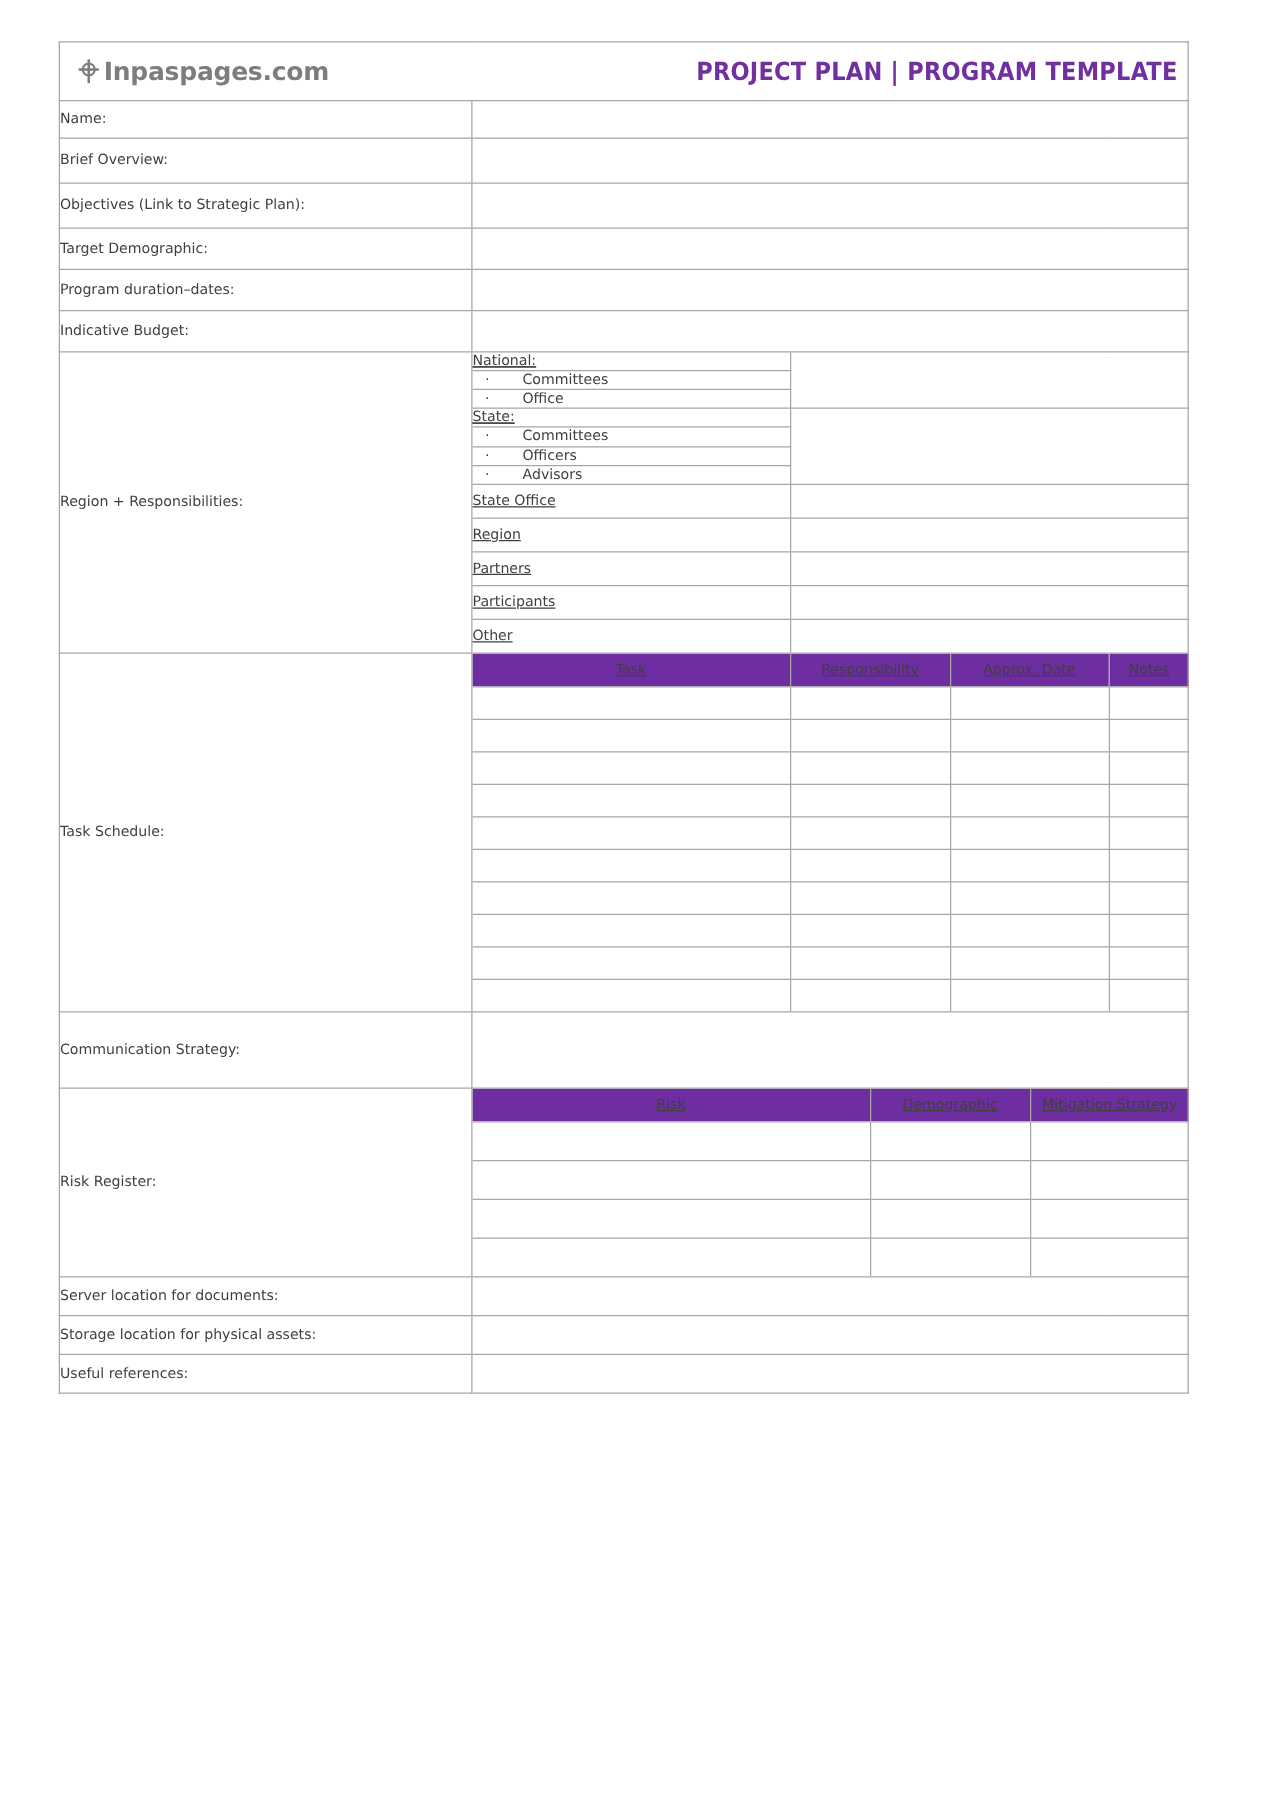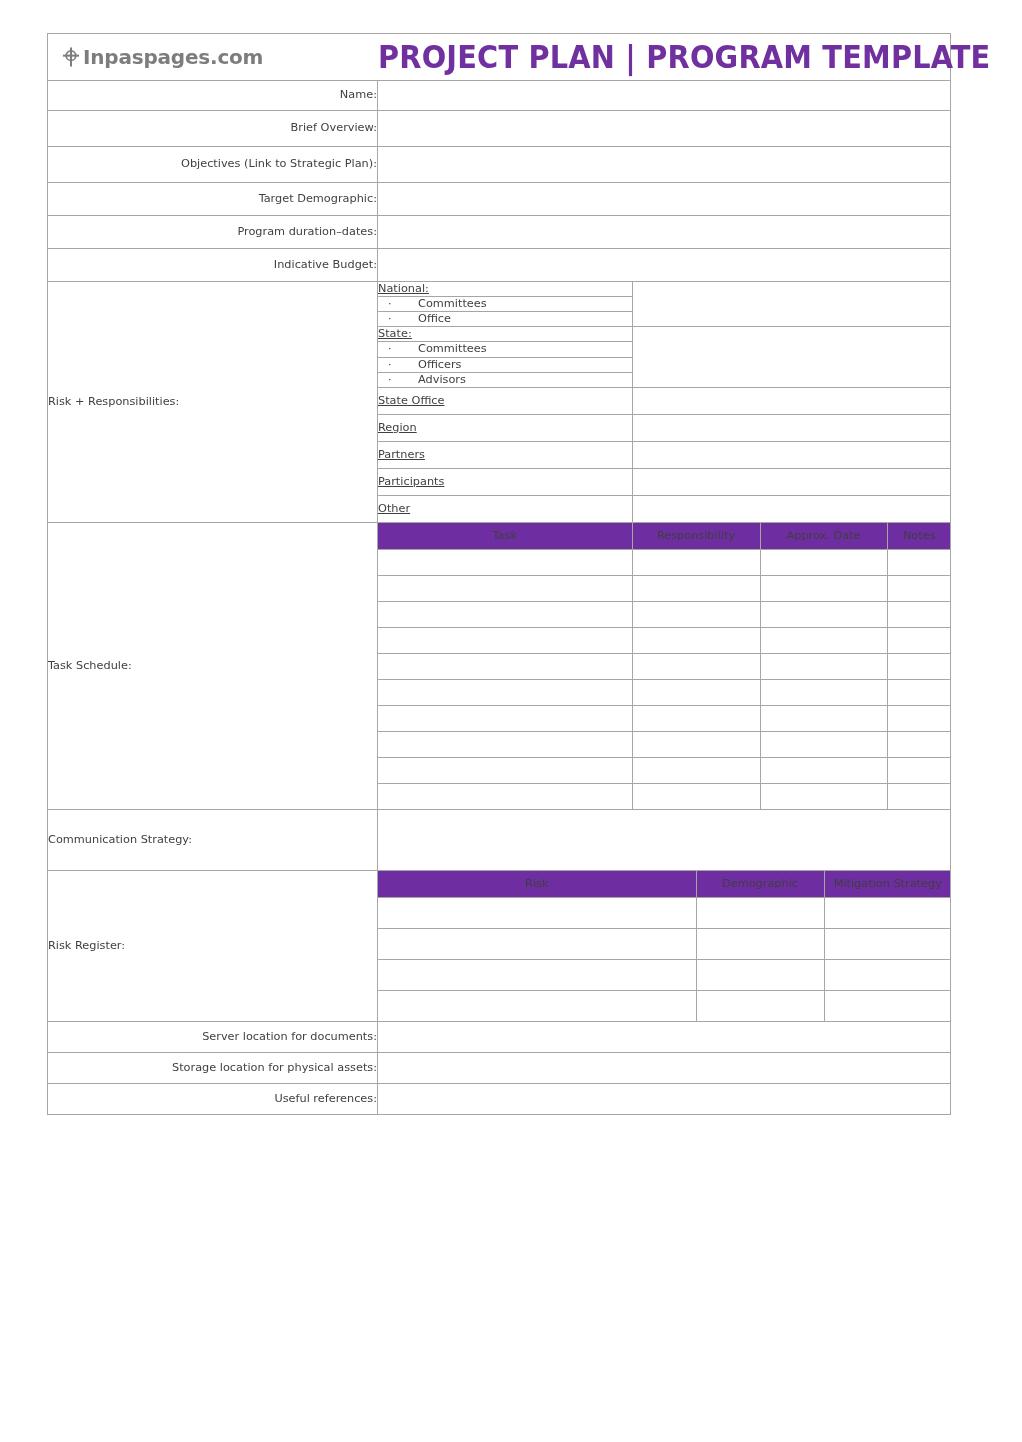--- a/index.html
+++ b/index.html
@@ -70,32 +70,31 @@
     color: #7d7d7d;
     letter-spacing: -0.2px;
     margin-left: 1px;
     white-space: nowrap;
   }
   .doc-title {
     flex: 1 1 auto;
     text-align: right;
     padding-right: 8px;
     font-family: "DejaVu Sans Condensed", "Liberation Sans Narrow", "Liberation Sans", sans-serif;
-    font-size: 32px;
+    font-size: 20px;
     font-weight: bold;
     color: #7030A0;
     letter-spacing: 0.2px;
     white-space: nowrap;
   }
 
   
   .lbl {
     padding: 7px 0 7px 8px;
     white-space: nowrap;
-    text-align: right;
   }
 
   
   table.nested {
     border-collapse: collapse;
     table-layout: fixed;
     width: 100%;
   }
   table.nested td {
     border: 1px solid #a6a6a6;
@@ -133,21 +132,21 @@
 
   
   .phead td {
     background: #6F2DA2;
     color: #ffffff;
     text-align: center;
     height: 26px;
     font-size: 11.3px;
     border: 1px solid #8b57b5;
   }
-  .phead td span { }
+  .phead td span { text-decoration: underline; }
 
   .erow td { height: 25px; }
   .erow-risk td { height: 30px; }
 
   
   .sect-lbl {
     padding-left: 8px;
     vertical-align: middle;
   }
 </style>
@@ -200,21 +199,21 @@
     <tr>
       <td class="lbl">Program duration–dates:</td>
       <td colspan="4" style="height:32px"></td>
     </tr>
     <tr>
       <td class="lbl">Indicative Budget:</td>
       <td colspan="4" style="height:32px"></td>
     </tr>
 
     <tr>
-      <td class="sect-lbl">Risk + Responsibilities:</td>
+      <td class="sect-lbl">Region + Responsibilities:</td>
       <td colspan="4" style="padding:0">
         <table class="nested">
           <colgroup>
             <col style="width:254px">
             <col style="width:319px">
           </colgroup>
 
           <tbody>
                 <tr>
             <td class="role-head notop noleft">

